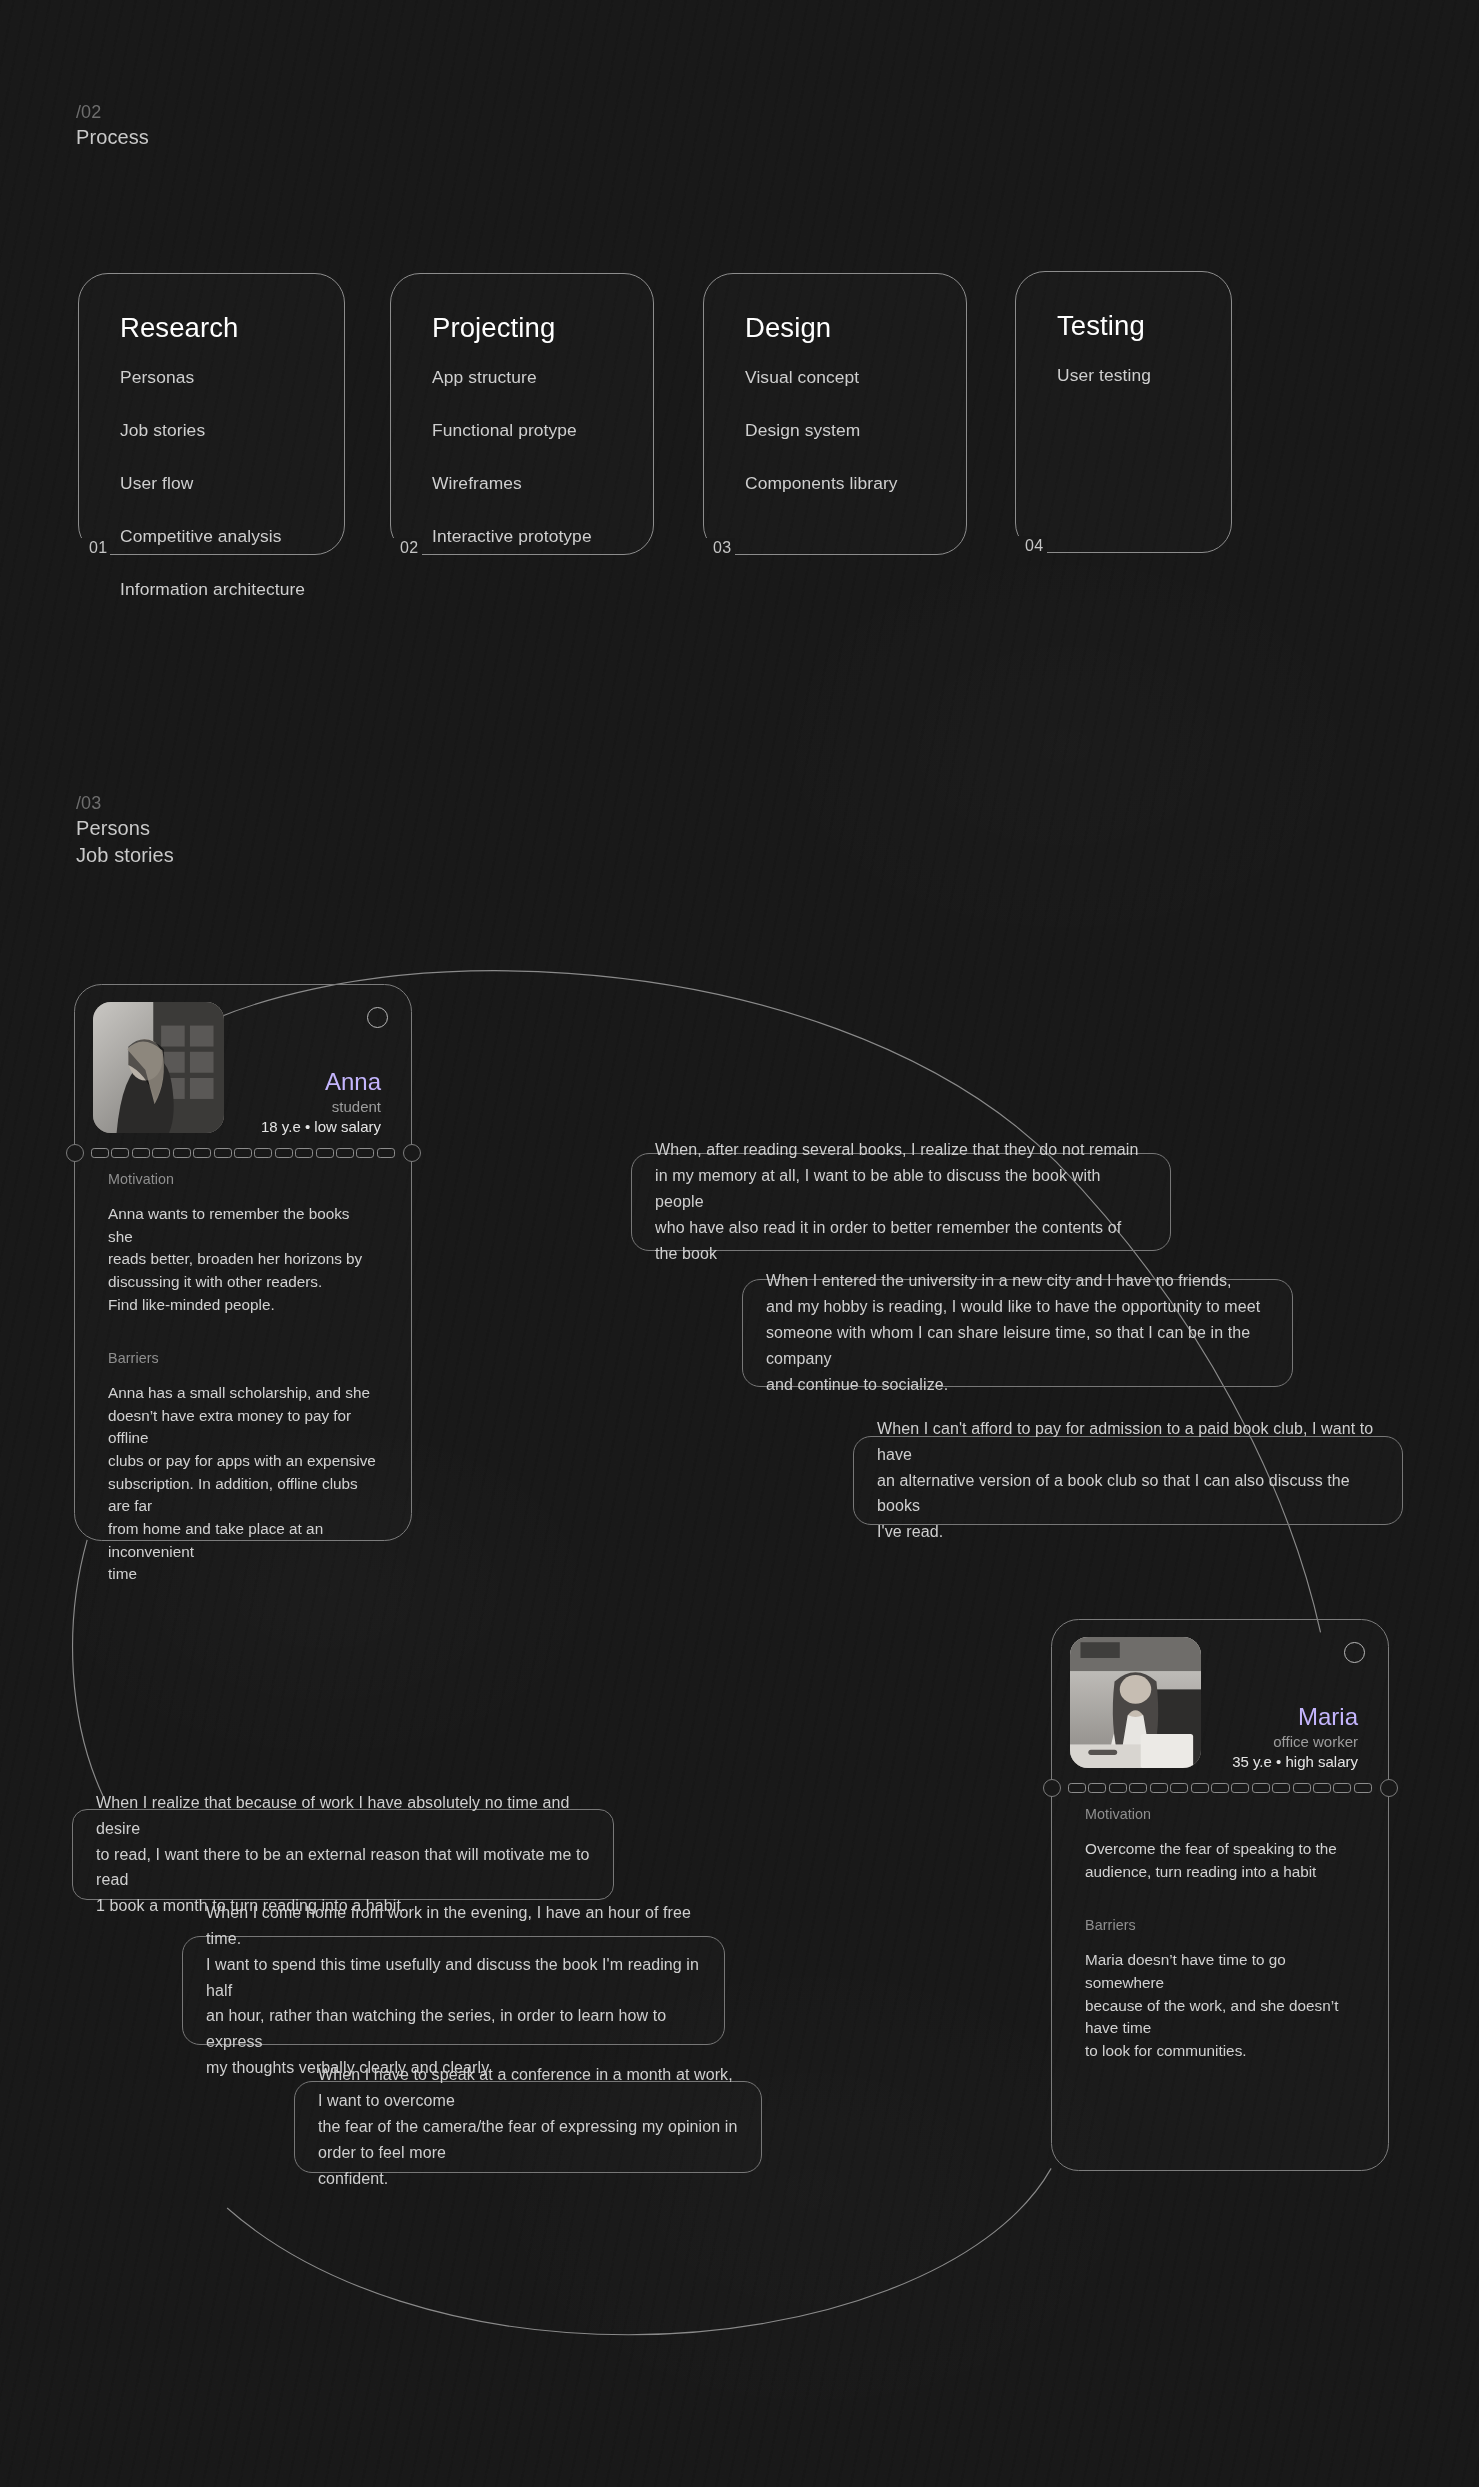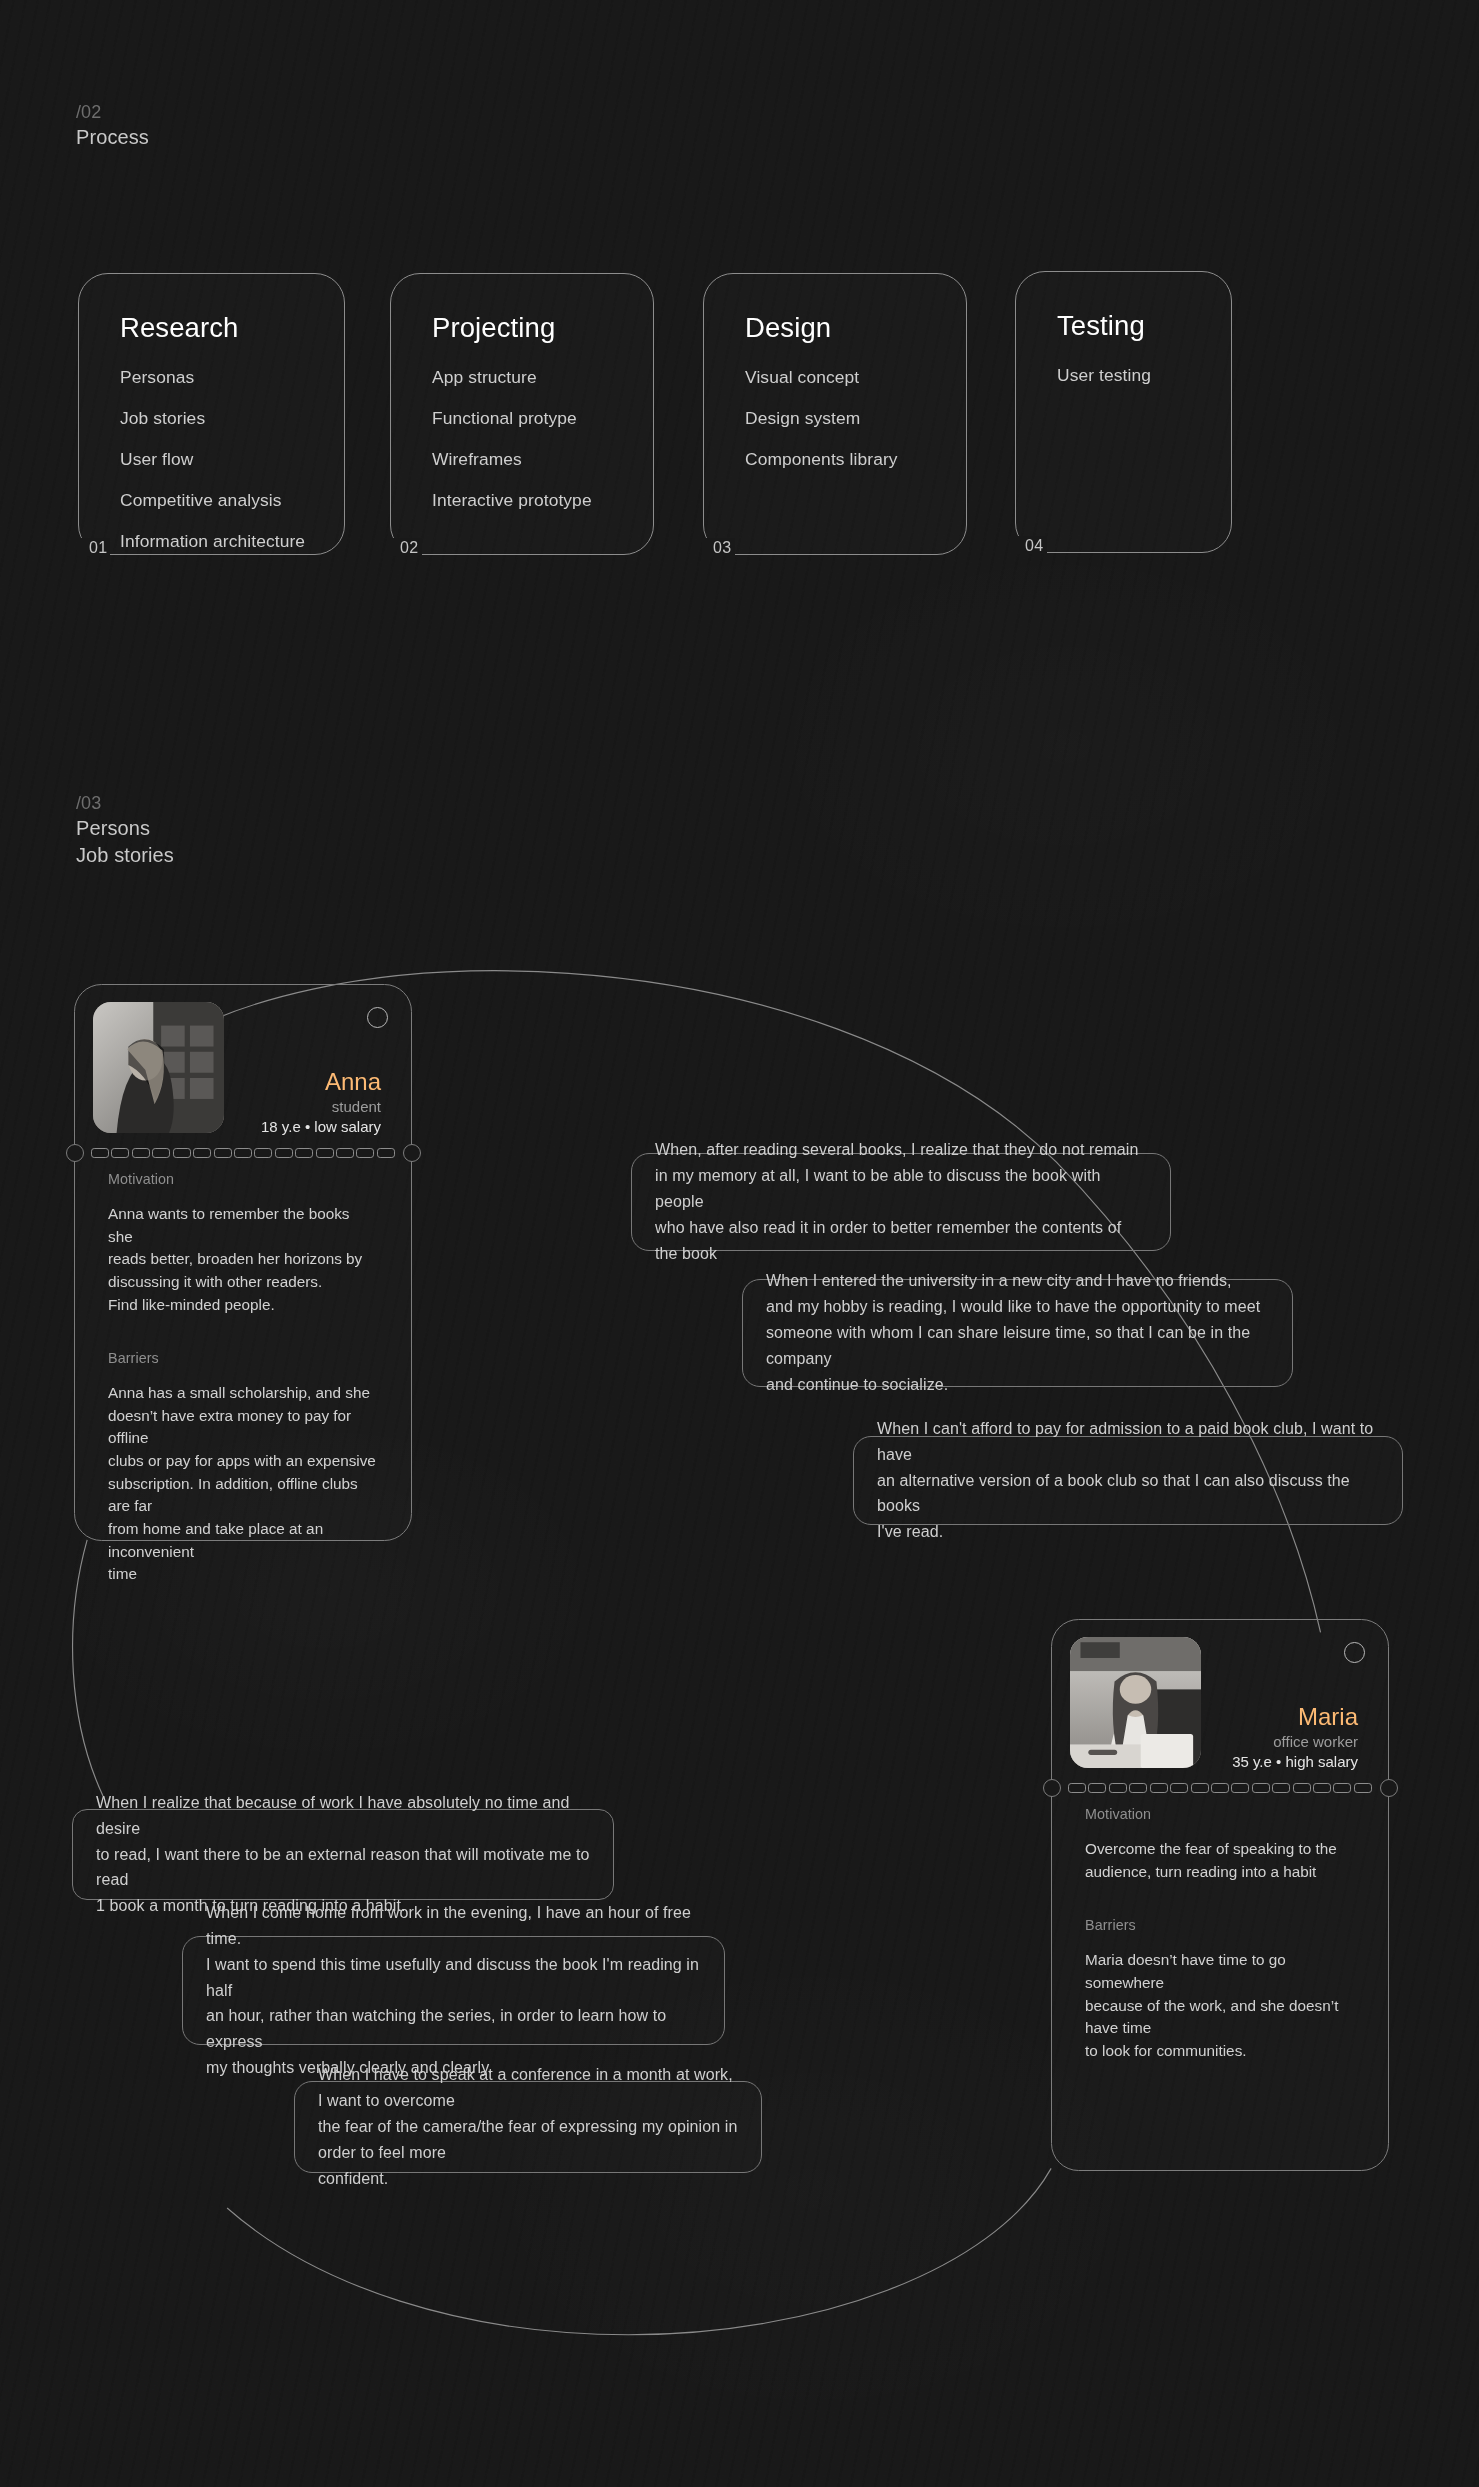--- a/index.html
+++ b/index.html
@@ -28,33 +28,33 @@
   .sec-title{font-size:20px;color:#c9c9c9;line-height:1.32;font-weight:300;}
 
   
   .proc-card{position:absolute;border:1.1px solid #8d8d8d;border-radius:30px;
              background:rgba(255,255,255,0.012);}
   
   .proc-card .notch{position:absolute;left:-1.6px;bottom:-1.6px;width:33px;height:18px;
              background:#191919;}
   .proc-num{position:absolute;font-size:16px;color:#c6c6c6;font-weight:300;letter-spacing:0.3px;}
   .proc-title{font-size:27.5px;font-weight:500;color:#ffffff;letter-spacing:0.1px;}
-  .proc-list{margin-top:23px;display:flex;flex-direction:column;gap:20px;}
+  .proc-list{margin-top:23px;display:flex;flex-direction:column;gap:32px;}
   .proc-item{font-size:17.4px;font-weight:300;color:#cfcfcf;letter-spacing:0.1px;white-space:nowrap;}
   .proc-inner{padding:38px 0 0 41px;}
 
   
   .persona{position:absolute;border:1.1px solid #7d7d7d;border-radius:27.5px;
            background:rgba(255,255,255,0.010);}
   .persona-head{position:relative;height:152px;}
   .avatar{position:absolute;border-radius:18px;overflow:hidden;
           background:#7d7b78;}
   .avatar .ph{width:100%;height:100%;}
   .status-dot{position:absolute;width:21px;height:21px;border-radius:50%;border:1.1px solid #b9b9b9;}
-  .p-name{position:absolute;right:30px;font-size:24px;color:#fdba74;font-weight:400;text-align:center;}
+  .p-name{position:absolute;right:30px;font-size:24px;color:#c4b5fd;font-weight:400;text-align:center;}
   .p-role{position:absolute;right:30px;font-size:15px;color:#9d9d9d;font-weight:300;text-align:right;}
   .p-meta{position:absolute;right:30px;font-size:15px;color:#e5e5e5;font-weight:300;text-align:right;white-space:nowrap;}
   .perf{position:absolute;left:0;right:0;height:13.7px;display:flex;align-items:center;
         justify-content:space-between;padding:0 16px;}
   .perf i{display:block;width:18px;height:10.6px;border:1.1px solid #8d8d8d;border-radius:3.2px;
           background:#191919;}
   .perf-cap{position:absolute;width:18px;height:18px;border-radius:50%;border:1.1px solid #7d7d7d;
         background:#191919;}
   .p-body{padding:30px 33px 0 33px;}
   .p-lab{font-size:14.3px;color:#8f8f8f;font-weight:300;margin-bottom:16px;letter-spacing:0.1px;}

